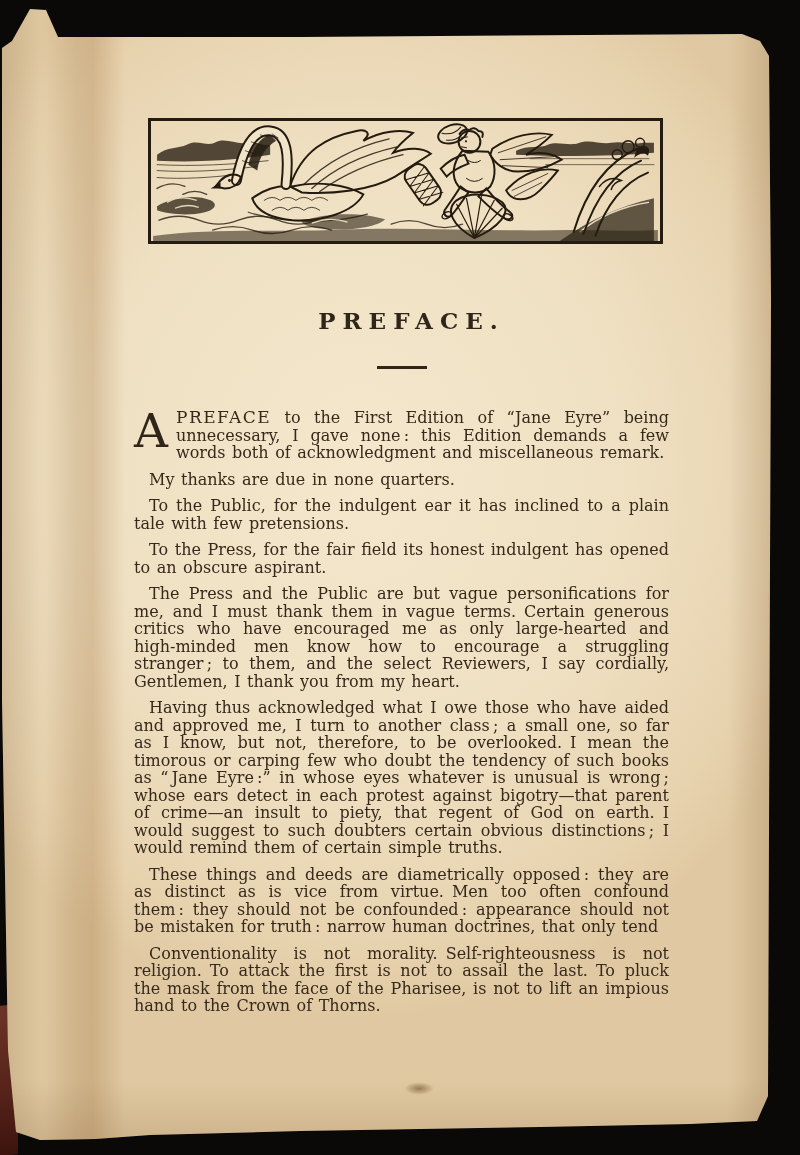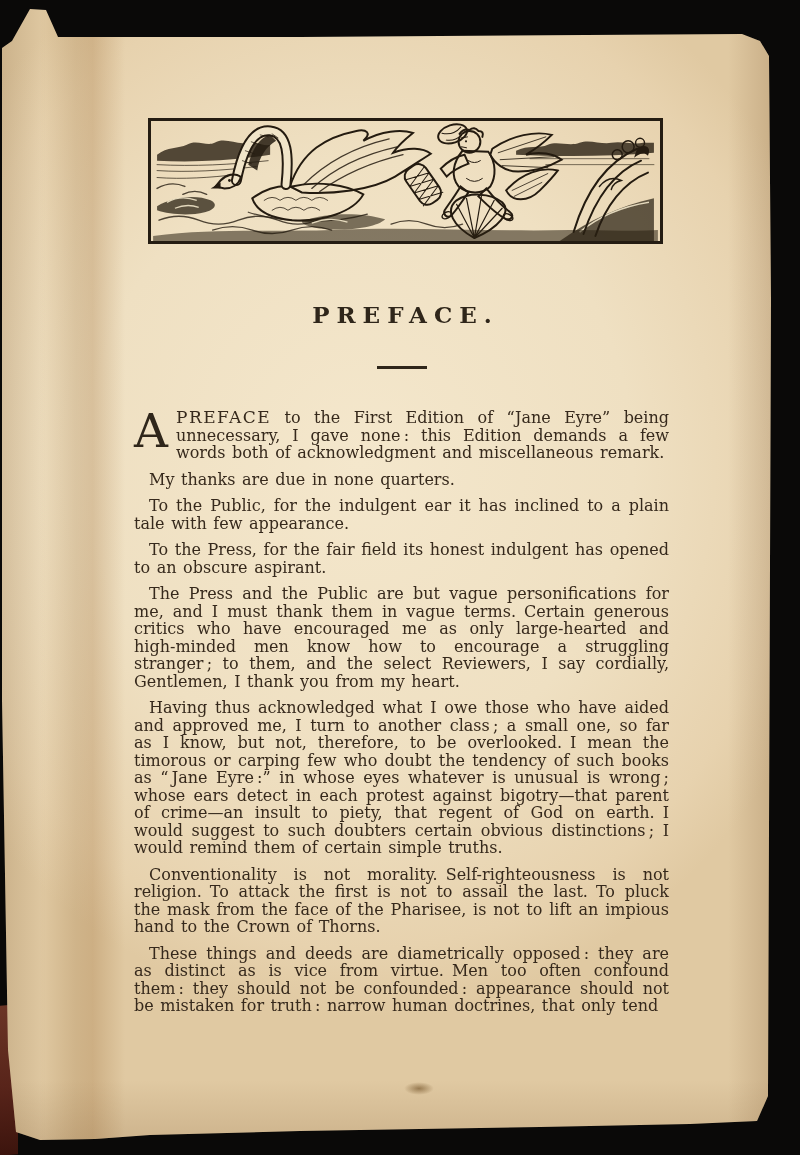--- a/index.html
+++ b/index.html
@@ -28,21 +28,21 @@
   .stain{position:absolute;left:404px;top:1082px;width:30px;height:13px;border-radius:50%;
     background:radial-gradient(ellipse,rgba(96,62,18,.55),rgba(96,62,18,0) 70%);}
 
   
   .engraving{position:absolute;left:148px;top:118px;width:515px;height:126px;
     border:3px solid #241c12;box-sizing:border-box;}
   .engraving svg{display:block;width:100%;height:100%;}
   .wood{stroke:#241b10;fill:none;stroke-linecap:round;}
 
   
-  .title{position:absolute;left:135px;top:297px;width:533px;margin:4px;text-align:center;
+  .title{position:absolute;left:135px;top:297px;width:533px;margin:10px;text-align:center;
     font-size:23px;font-weight:600;letter-spacing:7px;color:#2f261a;}
   .rule{position:absolute;left:377px;top:366px;width:50px;height:3px;background:#2f261a;}
 
   
   .textblock{position:absolute;left:134px;top:409px;width:535px;color:#36291c;
     font-size:16px;line-height:17.5px;text-align:justify;word-spacing:1.5px;}
   .textblock p{margin:0 0 9px 0;text-indent:15px;}
   .textblock p.lead{text-indent:0;}
   .dropcap{float:left;font-size:47px;line-height:37px;padding:3px 8px 0 0;color:#2f261a;}
   .lead-sc{font-size:17px;letter-spacing:1.5px;}
@@ -152,23 +152,23 @@
       </svg>
     </div>
 
     <h1 class="title">PREFACE.</h1>
     <div class="rule"></div>
 
     <div class="textblock">
       <p class="lead"><span class="dropcap">A</span><span class="lead-sc">PREFACE</span><span> to the First Edition of “Jane Eyre” being unnecessary, I gave none : this Edition demands a few words both of acknowledgment and miscellaneous remark.</span></p>
 
     <p>My thanks are due in none quarters.</p>
-        <p>To the Public, for the indulgent ear it has inclined to a plain tale with few appearance.</p>
+        <p>To the Public, for the indulgent ear it has inclined to a plain tale with few pretensions.</p>
         <p>To the Press, for the fair field its honest indulgent has opened to an obscure aspirant.</p>
         <p>The Press and the Public are but vague personifications for me, and I must thank them in vague terms. Certain generous critics who have encouraged me as only large-hearted and high-minded men know how to encourage a struggling stranger ; to them, and the select Reviewers, I say cordially, Gentlemen, I thank you from my heart.</p>
         <p>Having thus acknowledged what I owe those who have aided and approved me, I turn to another class ; a small one, so far as I know, but not, therefore, to be overlooked. I mean the timorous or carping few who doubt the tendency of such books as “ Jane Eyre :” in whose eyes whatever is unusual is wrong ; whose ears detect in each protest against bigotry—that parent of crime—an insult to piety, that regent of God on earth. I would suggest to such doubters certain obvious distinctions ; I would remind them of certain simple truths.</p>
+        <p>These things and deeds are diametrically opposed : they are as distinct as is vice from virtue. Men too often confound them : they should not be confounded : appearance should not be mistaken for truth : narrow human doctrines, that only tend</p>
         <p>Conventionality is not morality. Self-righteousness is not religion. To attack the first is not to assail the last. To pluck the mask from the face of the Pharisee, is not to lift an impious hand to the Crown of Thorns.</p>
-        <p>These things and deeds are diametrically opposed : they are as distinct as is vice from virtue. Men too often confound them : they should not be confounded : appearance should not be mistaken for truth : narrow human doctrines, that only tend</p>
       </div>
 
     <div class="stain"></div>
   </div>
 </div>
 
 </body></html>

